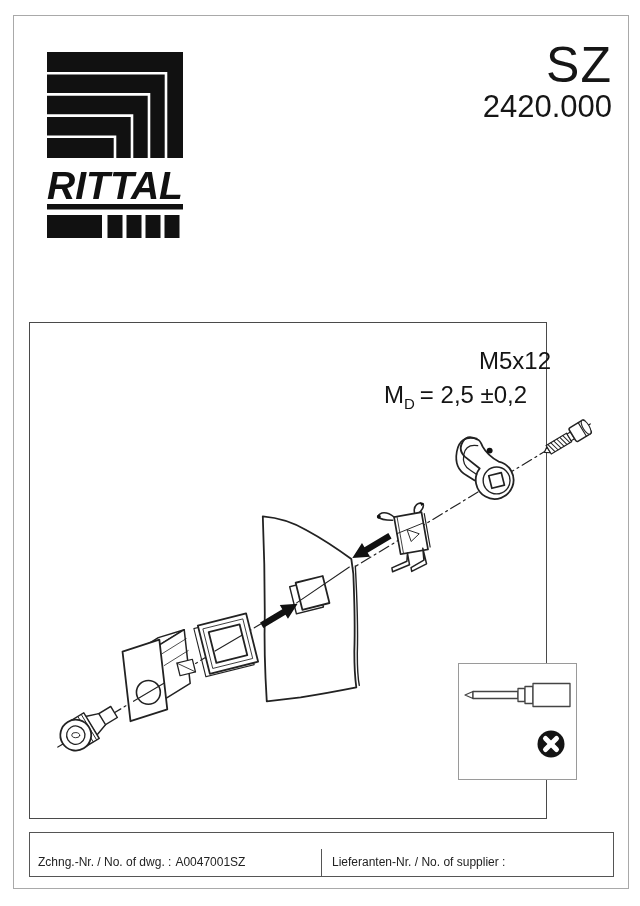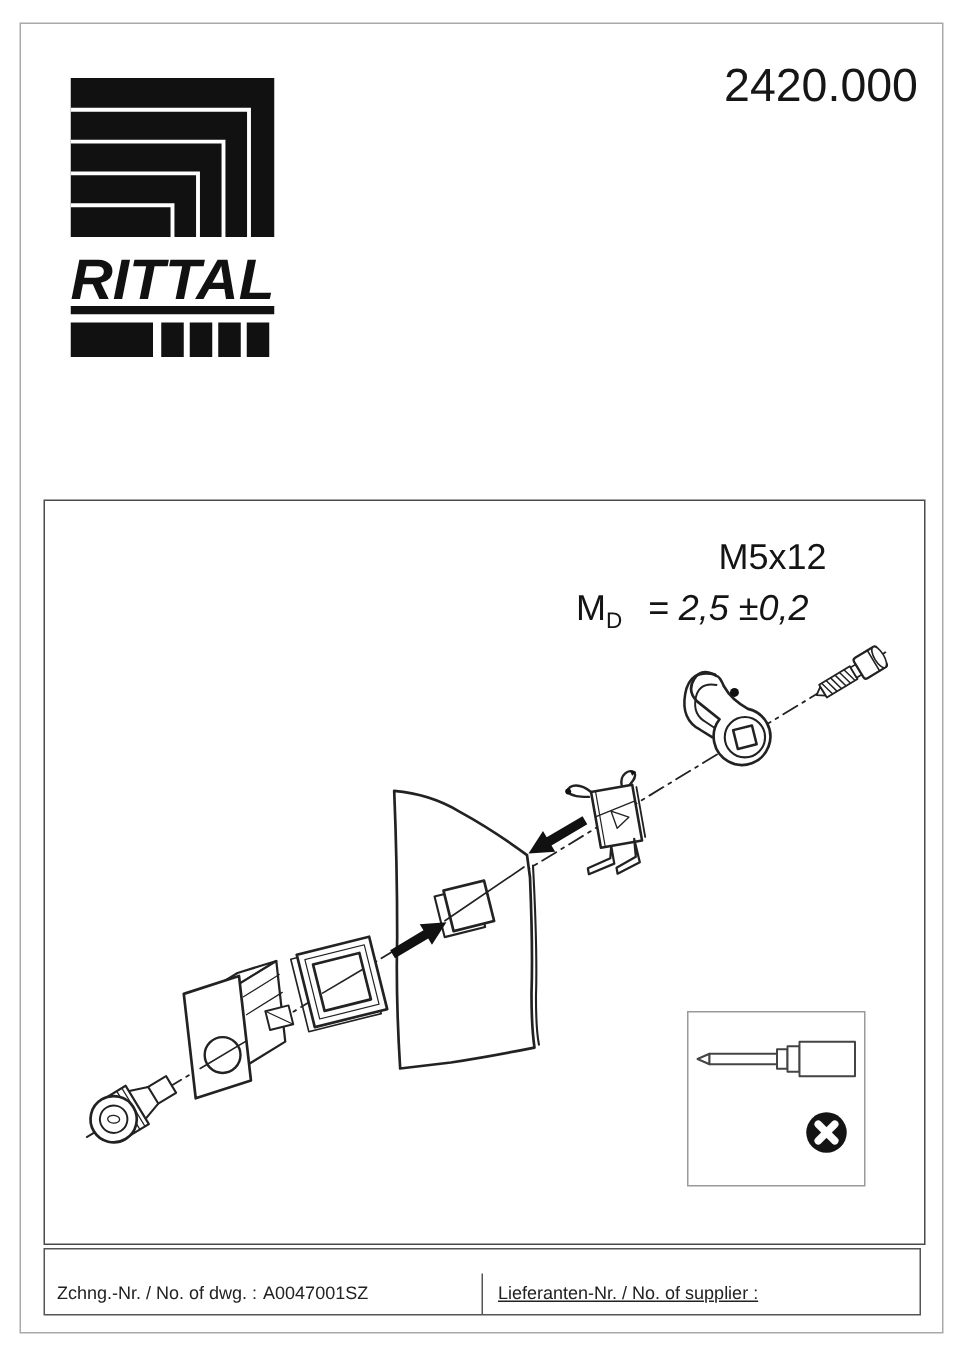--- a/index.html
+++ b/index.html
@@ -7,35 +7,35 @@
     position:relative;width:640px;height:906px;background:#ffffff;
     font-family:"Liberation Sans",sans-serif;color:#1a1a1a;overflow:hidden;
     margin:0 auto;
   }
   .page-border{position:absolute;left:13px;top:15px;width:616px;height:874px;
     border:1.5px solid #a9a9a9;box-sizing:border-box;}
   .logo{position:absolute;left:47px;top:52px;width:136px;height:186px;}
   .product-code{position:absolute;right:28px;top:40px;text-align:right;line-height:1;}
   .product-series{font-size:50px;letter-spacing:1px;color:#161616;}
   .product-model{font-size:31px;margin-top:1px;color:#161616;}
-  .drawing-box{position:absolute;left:29px;top:333px;width:588px;height:497px;
+  .drawing-box{position:absolute;left:29px;top:322px;width:518px;height:497px;
     border:1.5px solid #4a4a4a;box-sizing:border-box;}
   .drawing-box svg.exploded{position:absolute;left:0;top:0;}
   .lbl{position:absolute;font-size:24px;color:#141414;white-space:nowrap;}
   .lbl-screw{left:400px;top:24px;width:170px;text-align:center;}
   .lbl-torque{left:354px;top:58px;}
   .lbl-torque sub{font-size:15px;}
-  .lbl-torque .tq-val{margin-left:17px;font-style:italic;}
+  .lbl-torque .tq-val{margin-left:5px;}
   .inset-box{position:absolute;left:428px;top:340px;width:119px;height:117px;
     border:1.2px solid #9a9a9a;box-sizing:border-box;background:#fff;}
   .spec-table{position:absolute;left:29px;top:832px;width:585px;height:45px;
     border:1.5px solid #555;box-sizing:border-box;display:flex;font-size:12px;color:#222;align-items:flex-end;}
   .spec-left{width:292px;border-right:1.5px solid #555;box-sizing:border-box;
     padding:5px 8px;line-height:1.45;}
-  .spec-right{flex:1;padding:5px 10px;display:flex;align-items:flex-end;line-height:1.45;text-decoration:underline;}
+  .spec-right{flex:1;padding:5px 10px;display:flex;align-items:flex-end;line-height:1.45;}
   .spec-row span{white-space:pre;}
   .spec-row .val{margin-left:4px;}
 </style>
 </head>
 <body>
 
 <div class="page">
   <div class="page-border"></div>
 
   <svg class="logo" width="136" height="186" viewBox="0 0 136 186">
@@ -51,20 +51,21 @@
     <g>
       <rect x="0" y="163" width="55" height="23" fill="#111"></rect>
       <rect x="60.5" y="163" width="15" height="23" fill="#111"></rect>
       <rect x="79.5" y="163" width="15" height="23" fill="#111"></rect>
       <rect x="98.5" y="163" width="15" height="23" fill="#111"></rect>
       <rect x="117.5" y="163" width="15" height="23" fill="#111"></rect>
     </g>
   </svg>
 
   <div class="product-code">
+    <div class="product-series">SZ</div>
     <div class="product-model">2420.000</div>
   </div>
 
   <div class="drawing-box">
     <svg class="exploded" width="582" height="494" viewBox="0 0 585 496" fill="none" stroke="#222" stroke-linejoin="round" stroke-linecap="round">
 
       <line x1="28" y1="426" x2="565" y2="100" stroke="#222" stroke-width="1.2" stroke-dasharray="11 4 2 4"></line>
 
       <g transform="translate(46,414) rotate(-31.2)" fill="#fff">
         <rect x="30" y="-6.5" width="15" height="13" stroke-width="1.4"></rect>

